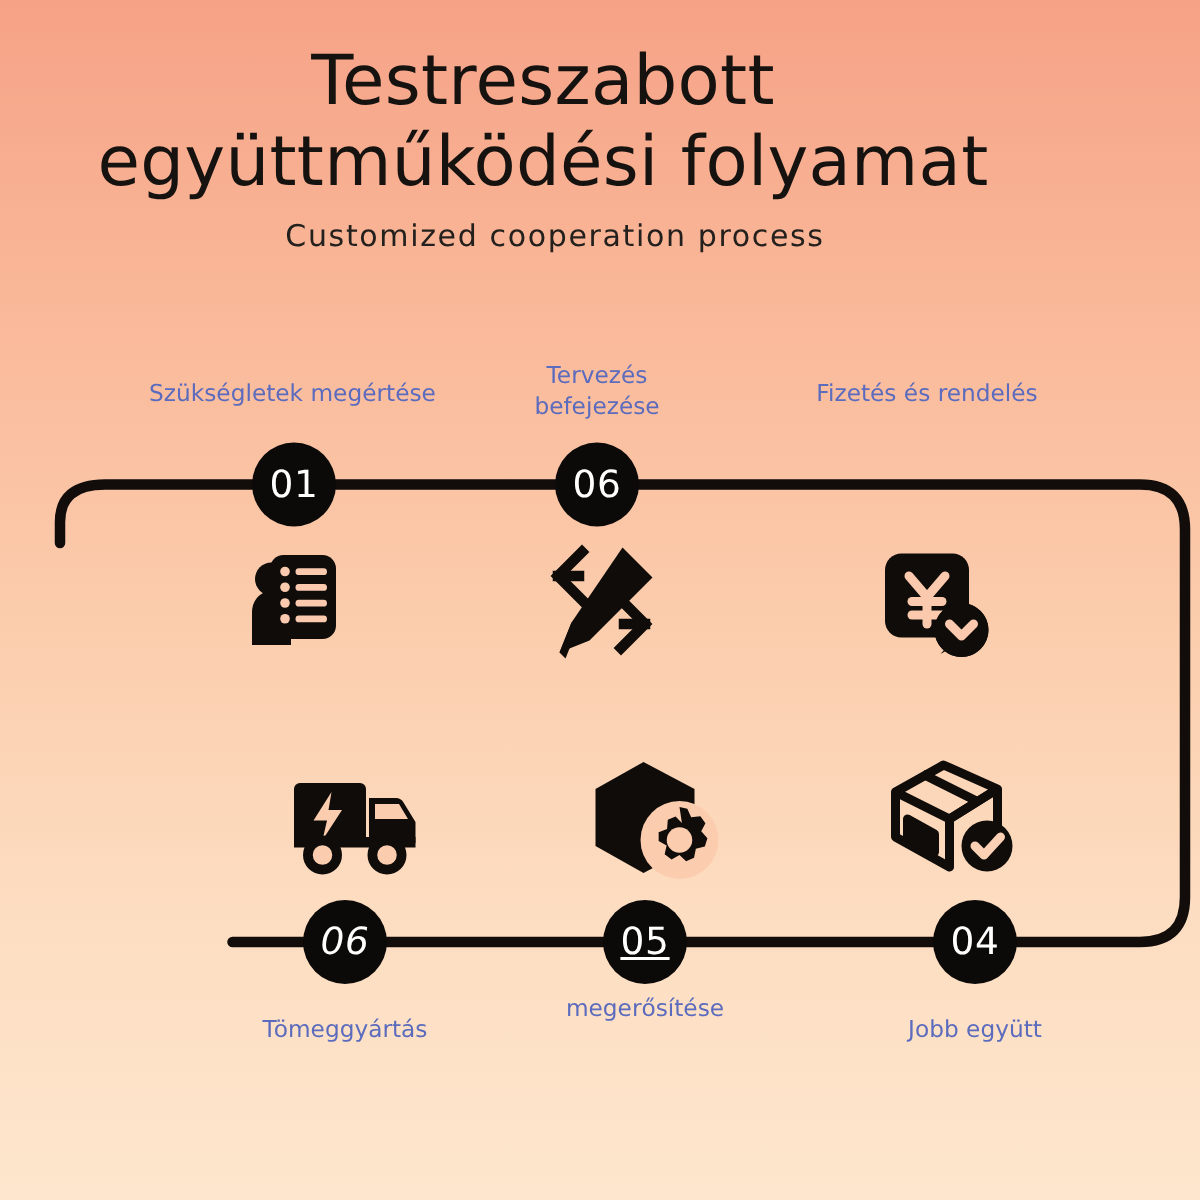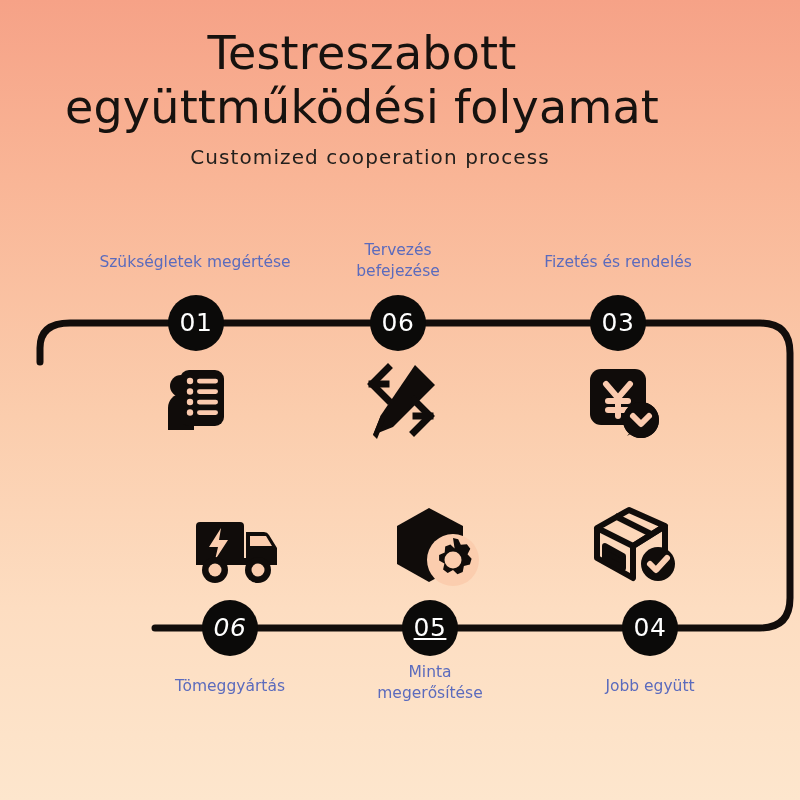--- a/index.html
+++ b/index.html
@@ -98,23 +98,20 @@
   <svg class="track" width="800" height="800" viewBox="0 0 800 800">
     <path d="M 40 362 L 40 348 Q 40 323 70 323 L 760 323 Q 790 323 790 353 L 790 598 Q 790 628 760 628 L 155 628" fill="none" stroke="#120d0b" stroke-width="7" stroke-linecap="round"></path>
   </svg>
 
   <div class="node" style="left:168px; top:295px;">
     <span>01</span>
   </div>
   <div class="node" style="left:370px; top:295px;">
     <span>06</span>
   </div>
-  <div class="node" style="left:590px; top:295px;">
-    <span>03</span>
-  </div>
   <div class="node" style="left:622px; top:600px;">
     <span>04</span>
   </div>
   <div class="node" style="left:402px; top:600px;text-decoration:underline;">
     <span>05</span>
   </div>
   <div class="node" style="left:202px; top:600px;font-style:italic;">
     <span>06</span>
   </div>
 
@@ -126,21 +123,20 @@
     <div>befejezése</div>
   </div>
   <div class="step-label" style="left:503px; top:252px;">
     <div>Fizetés és rendelés</div>
   </div>
 
   <div class="step-label" style="left:535px; top:676px;">
     <div>Jobb együtt</div>
   </div>
   <div class="step-label" style="left:315px; top:662px;">
-    <div>Minta</div>
     <div>megerősítése</div>
   </div>
   <div class="step-label" style="left:115px; top:676px;">
     <div>Tömeggyártás</div>
   </div>
 
   <div class="icon-box" style="left:146px; top:352px;">
     <svg viewBox="0 0 96 96" fill="#100c0a">
       <path d="M22 56c0-8 6-14 13-14s13 6 13 14v22H22z"></path>
       <circle cx="35" cy="34" r="11"></circle>

